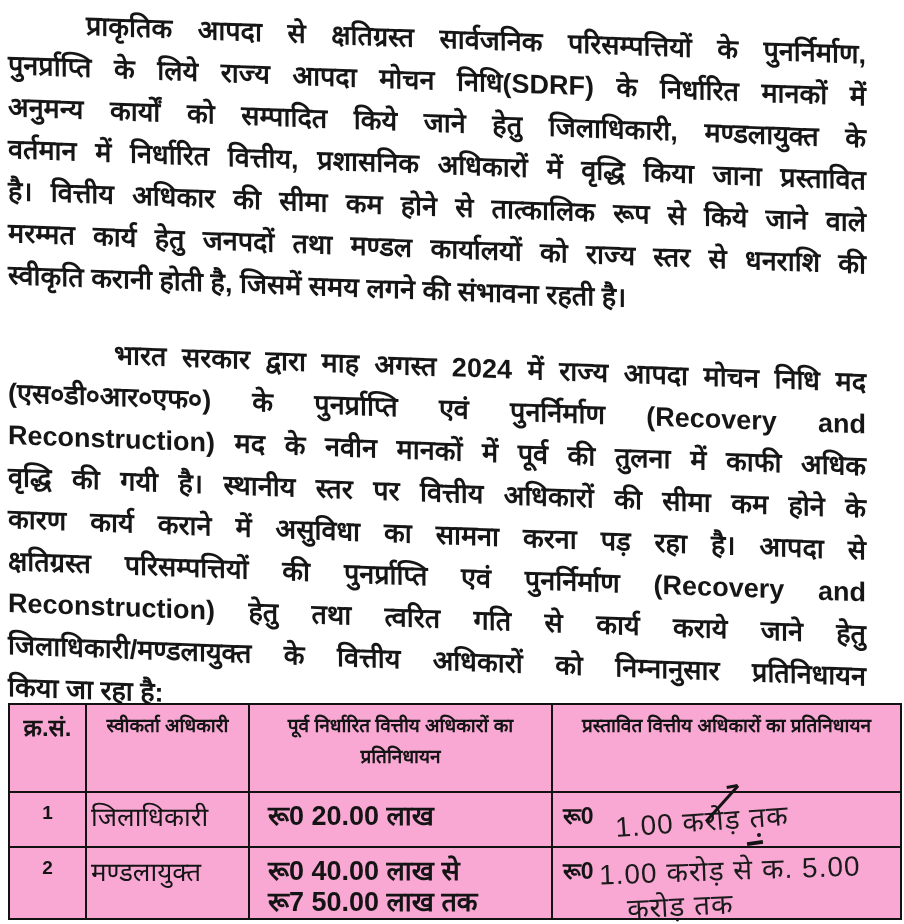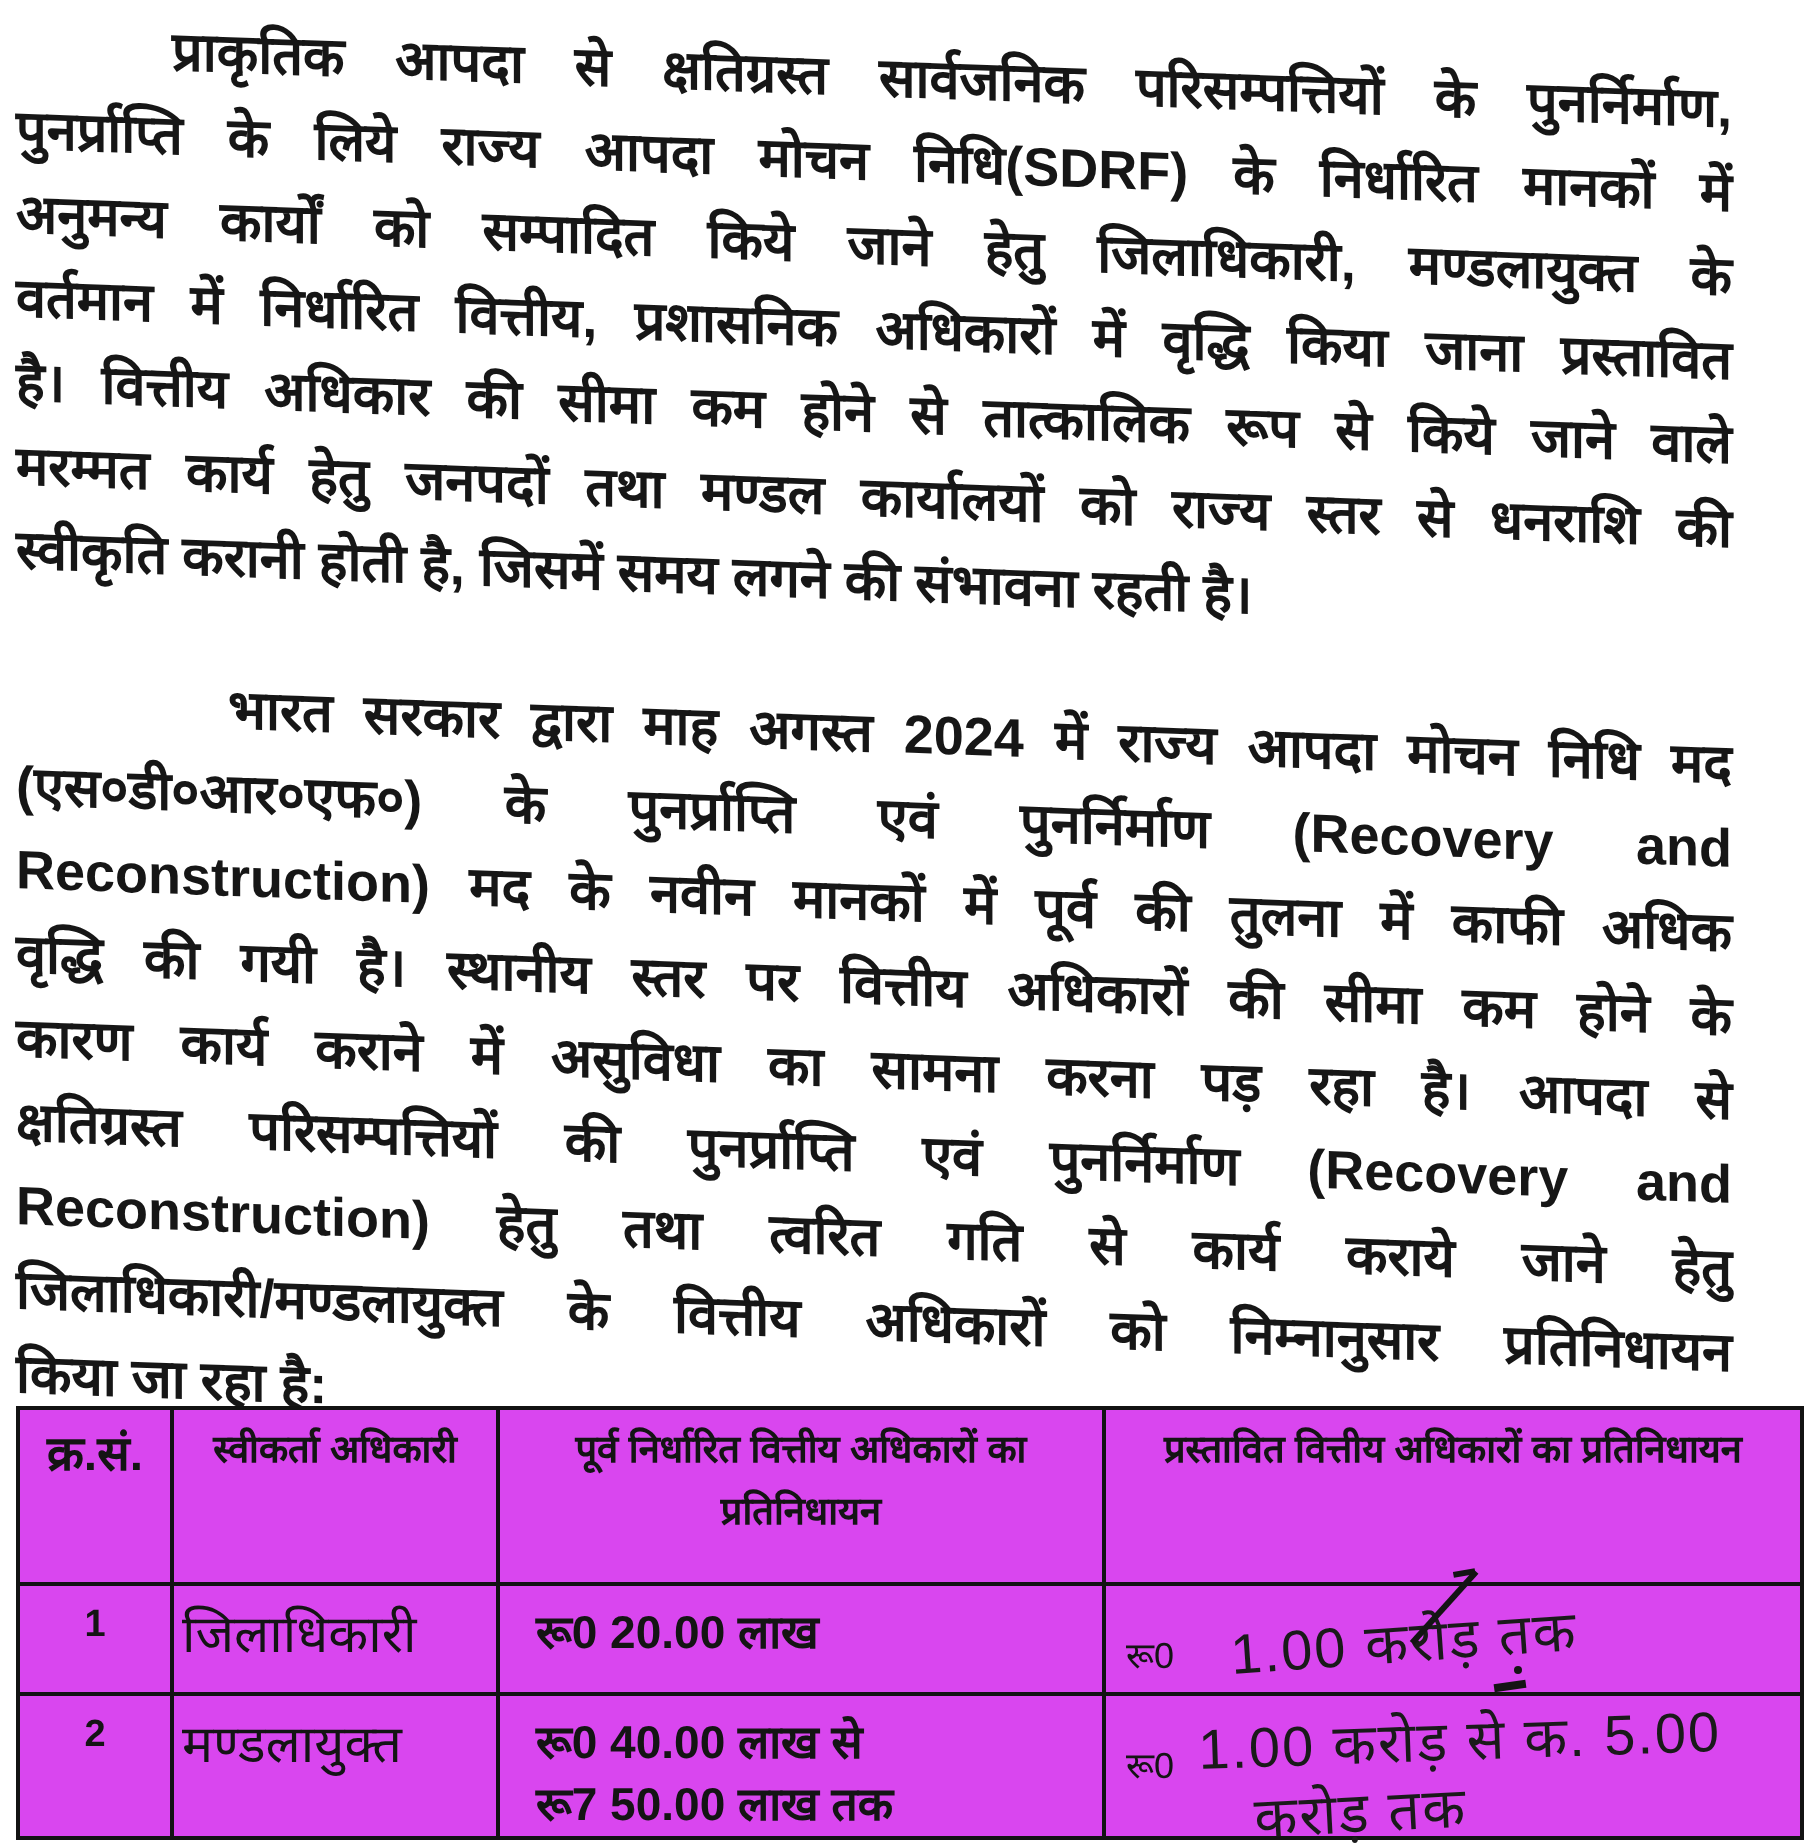--- a/index.html
+++ b/index.html
@@ -20,36 +20,36 @@
     text-align:justify;text-align-last:justify;white-space:nowrap;
   }
   .line.end{text-align-last:left;white-space:normal;}
   .ind1{text-indent:78px;}
   .ind2{text-indent:106px;}
   .para-2{margin-top:34px;}
 
   
   table.dtable{
     position:absolute;left:8px;top:703px;width:892px;
-    border-collapse:collapse;table-layout:fixed;background:#d946ef;
+    border-collapse:collapse;table-layout:fixed;background:#f9a8d4;
   }
   .dtable th,.dtable td{
     border:2.5px solid #121212;vertical-align:top;padding:0;
     font-family:"Liberation Sans","DejaVu Sans",sans-serif;color:#141414;
   }
   tr.hrow{height:88px;}
   tr.r1{height:55px;}
   tr.r2{height:70px;}
   th.hcell{font-size:19px;font-weight:700;text-align:center;padding-top:5px;line-height:31px;}
   th.h-sno{font-size:24px;padding-top:7px;}
   td.c-sno{text-align:center;font-size:19px;font-weight:700;padding-top:9px;}
   td.c-off{font-size:26px;font-weight:400;padding:5px 0 0 4px;}
-  td.c-prev{font-size:23px;font-weight:700;padding:8px 0 0 18px;line-height:31px;margin-top:36px;}
+  td.c-prev{font-size:27px;font-weight:700;padding:8px 0 0 18px;line-height:31px;margin-top:36px;}
   td.c-prop{position:relative;font-size:23px;font-weight:700;}
-  .rupee{position:absolute;left:10px;top:22px;font-size:18px;font-weight:400;}
+  .rupee{position:absolute;left:10px;top:6px;font-size:23px;font-weight:700;}
   .hw{
     position:absolute;font-weight:400;font-size:28px;letter-spacing:1px;
     color:#1a1a1a;white-space:nowrap;
   }
   .hw-r1{left:62px;top:8px;transform:rotate(-4deg);}
   .hw-r2a{left:46px;top:2px;transform:rotate(-2deg);}
   .hw-r2b{left:74px;top:38px;transform:rotate(-3deg);}
 
   
   .pen-stroke{

